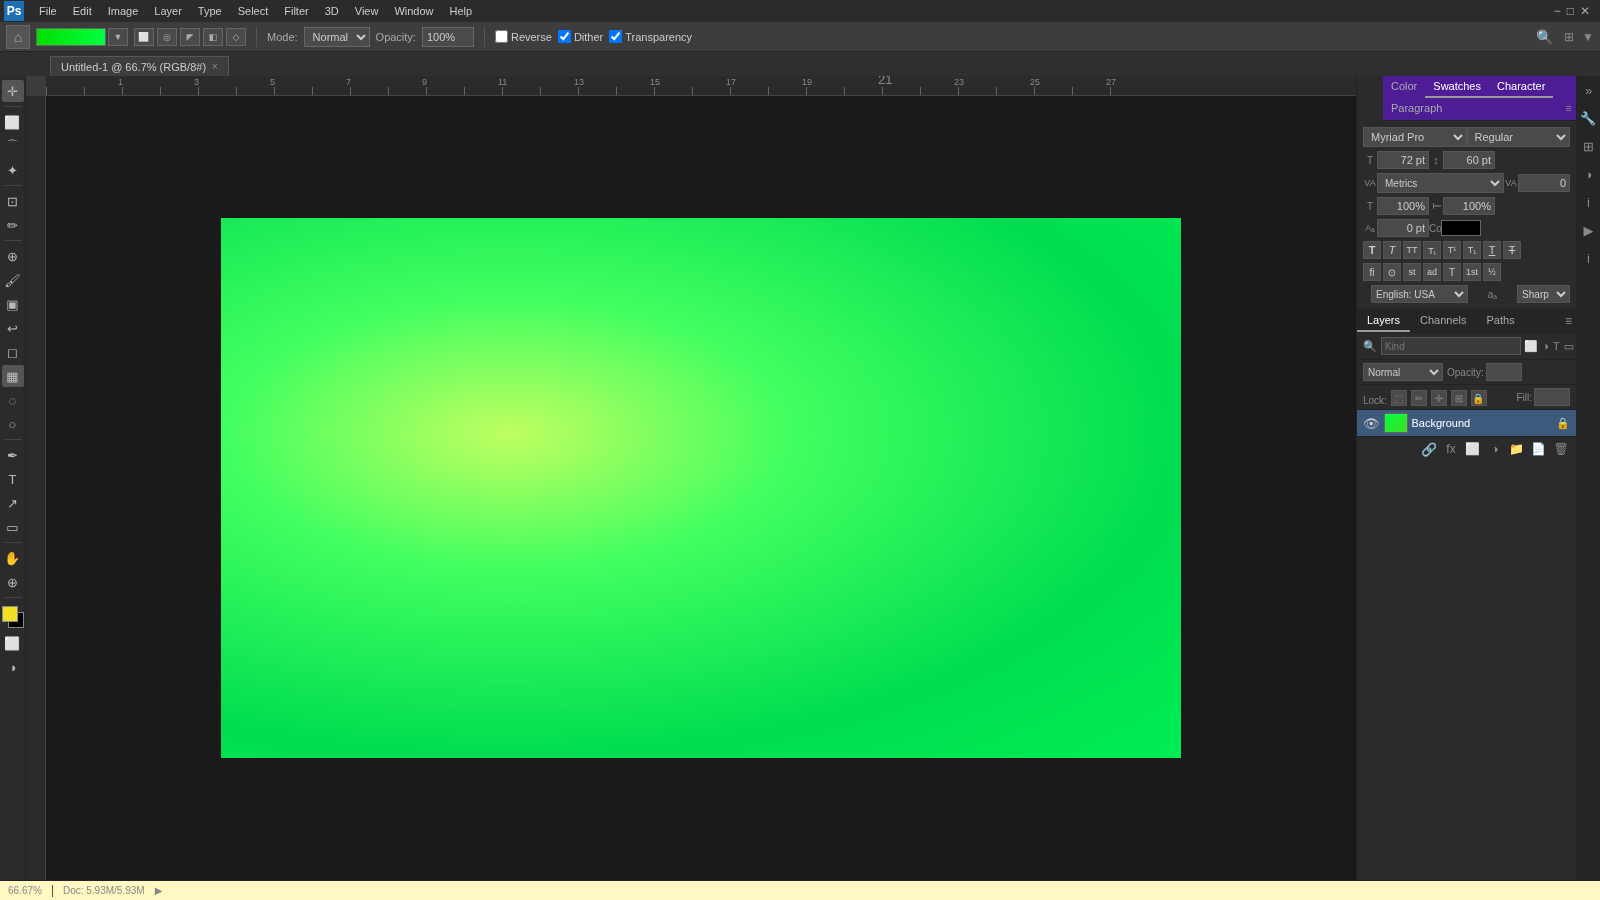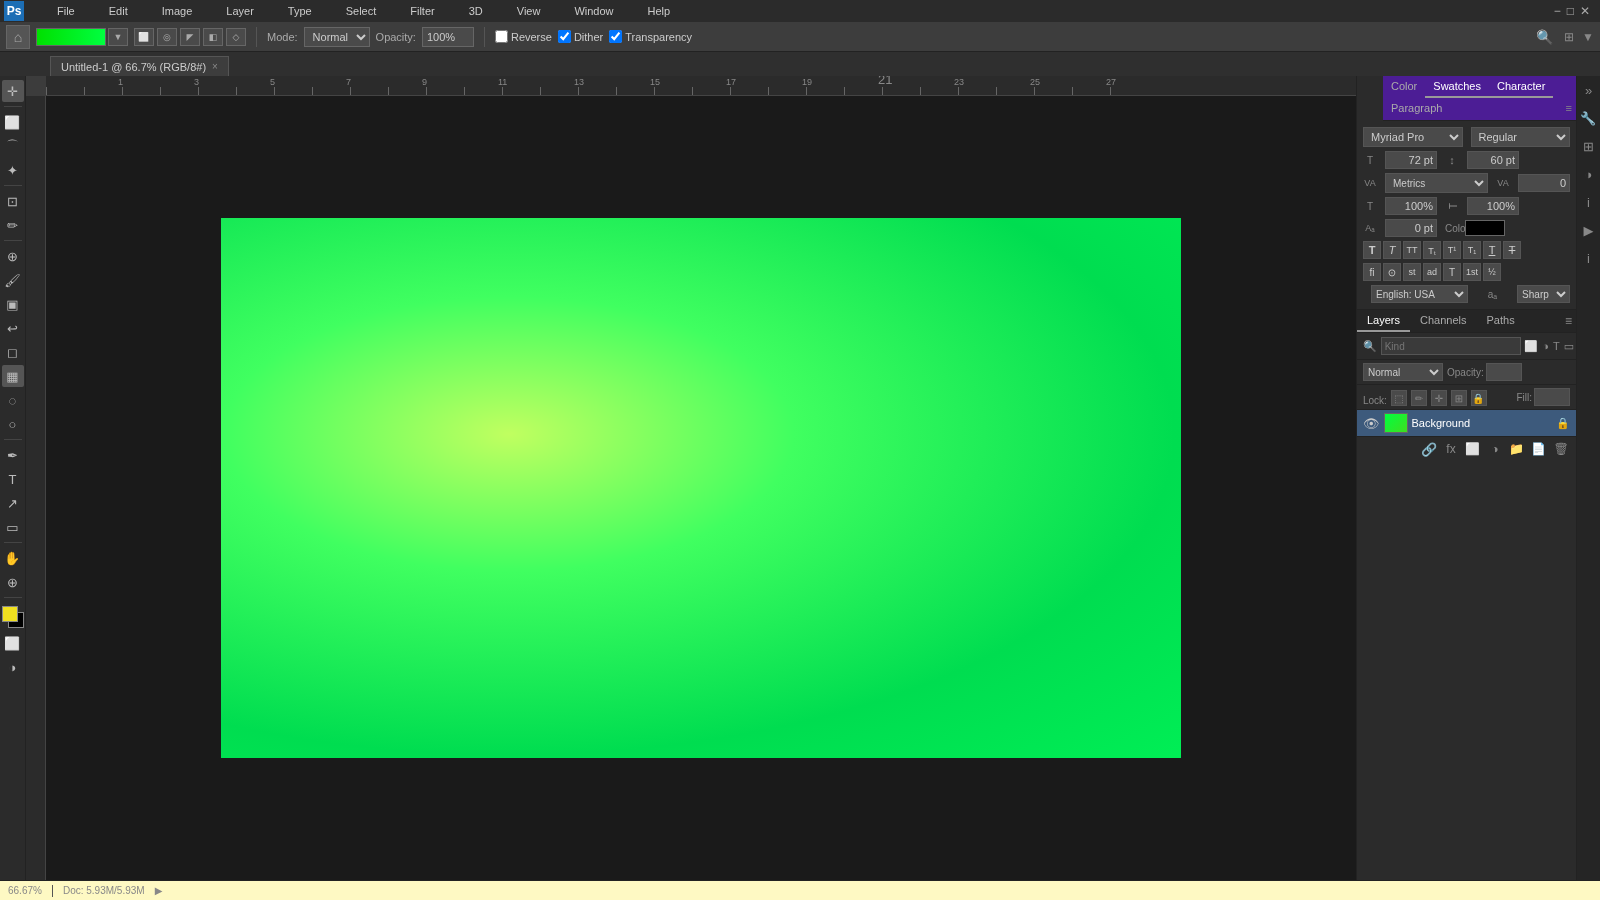--- a/index.html
+++ b/index.html
@@ -5,21 +5,21 @@
     * { margin: 0; padding: 0; box-sizing: border-box; }
     body { width: 1600px; height: 900px; background: #3c3c3c; font-family: Arial, sans-serif; font-size: 11px; color: #ccc; overflow: hidden; }
 
     
     #menu-bar {
       height: 22px;
       background: #2b2b2b;
       display: flex;
       align-items: center;
       padding: 0 4px;
-      gap: 20px;
+      gap: 2px;
     }
     .menu-logo {
       width: 20px; height: 20px;
       background: #1c6eb5;
       display: flex; align-items: center; justify-content: center;
       font-size: 12px; font-weight: bold; color: white;
       margin-right: 6px;
     }
     .menu-item {
       padding: 2px 7px;
@@ -192,21 +192,21 @@
     }
 
     
     #char-panel {
       padding: 6px;
       border-bottom: 1px solid #222;
     }
     .char-row {
       display: flex;
       align-items: center;
-      gap: 8px;
+      gap: 0;
       margin-bottom: 4px;
     }
     .char-select {
       flex: 1;
       height: 20px;
       background: #4a4a4a;
       border: 1px solid #555;
       color: #ccc;
       font-size: 11px;
       padding: 0 3px;

